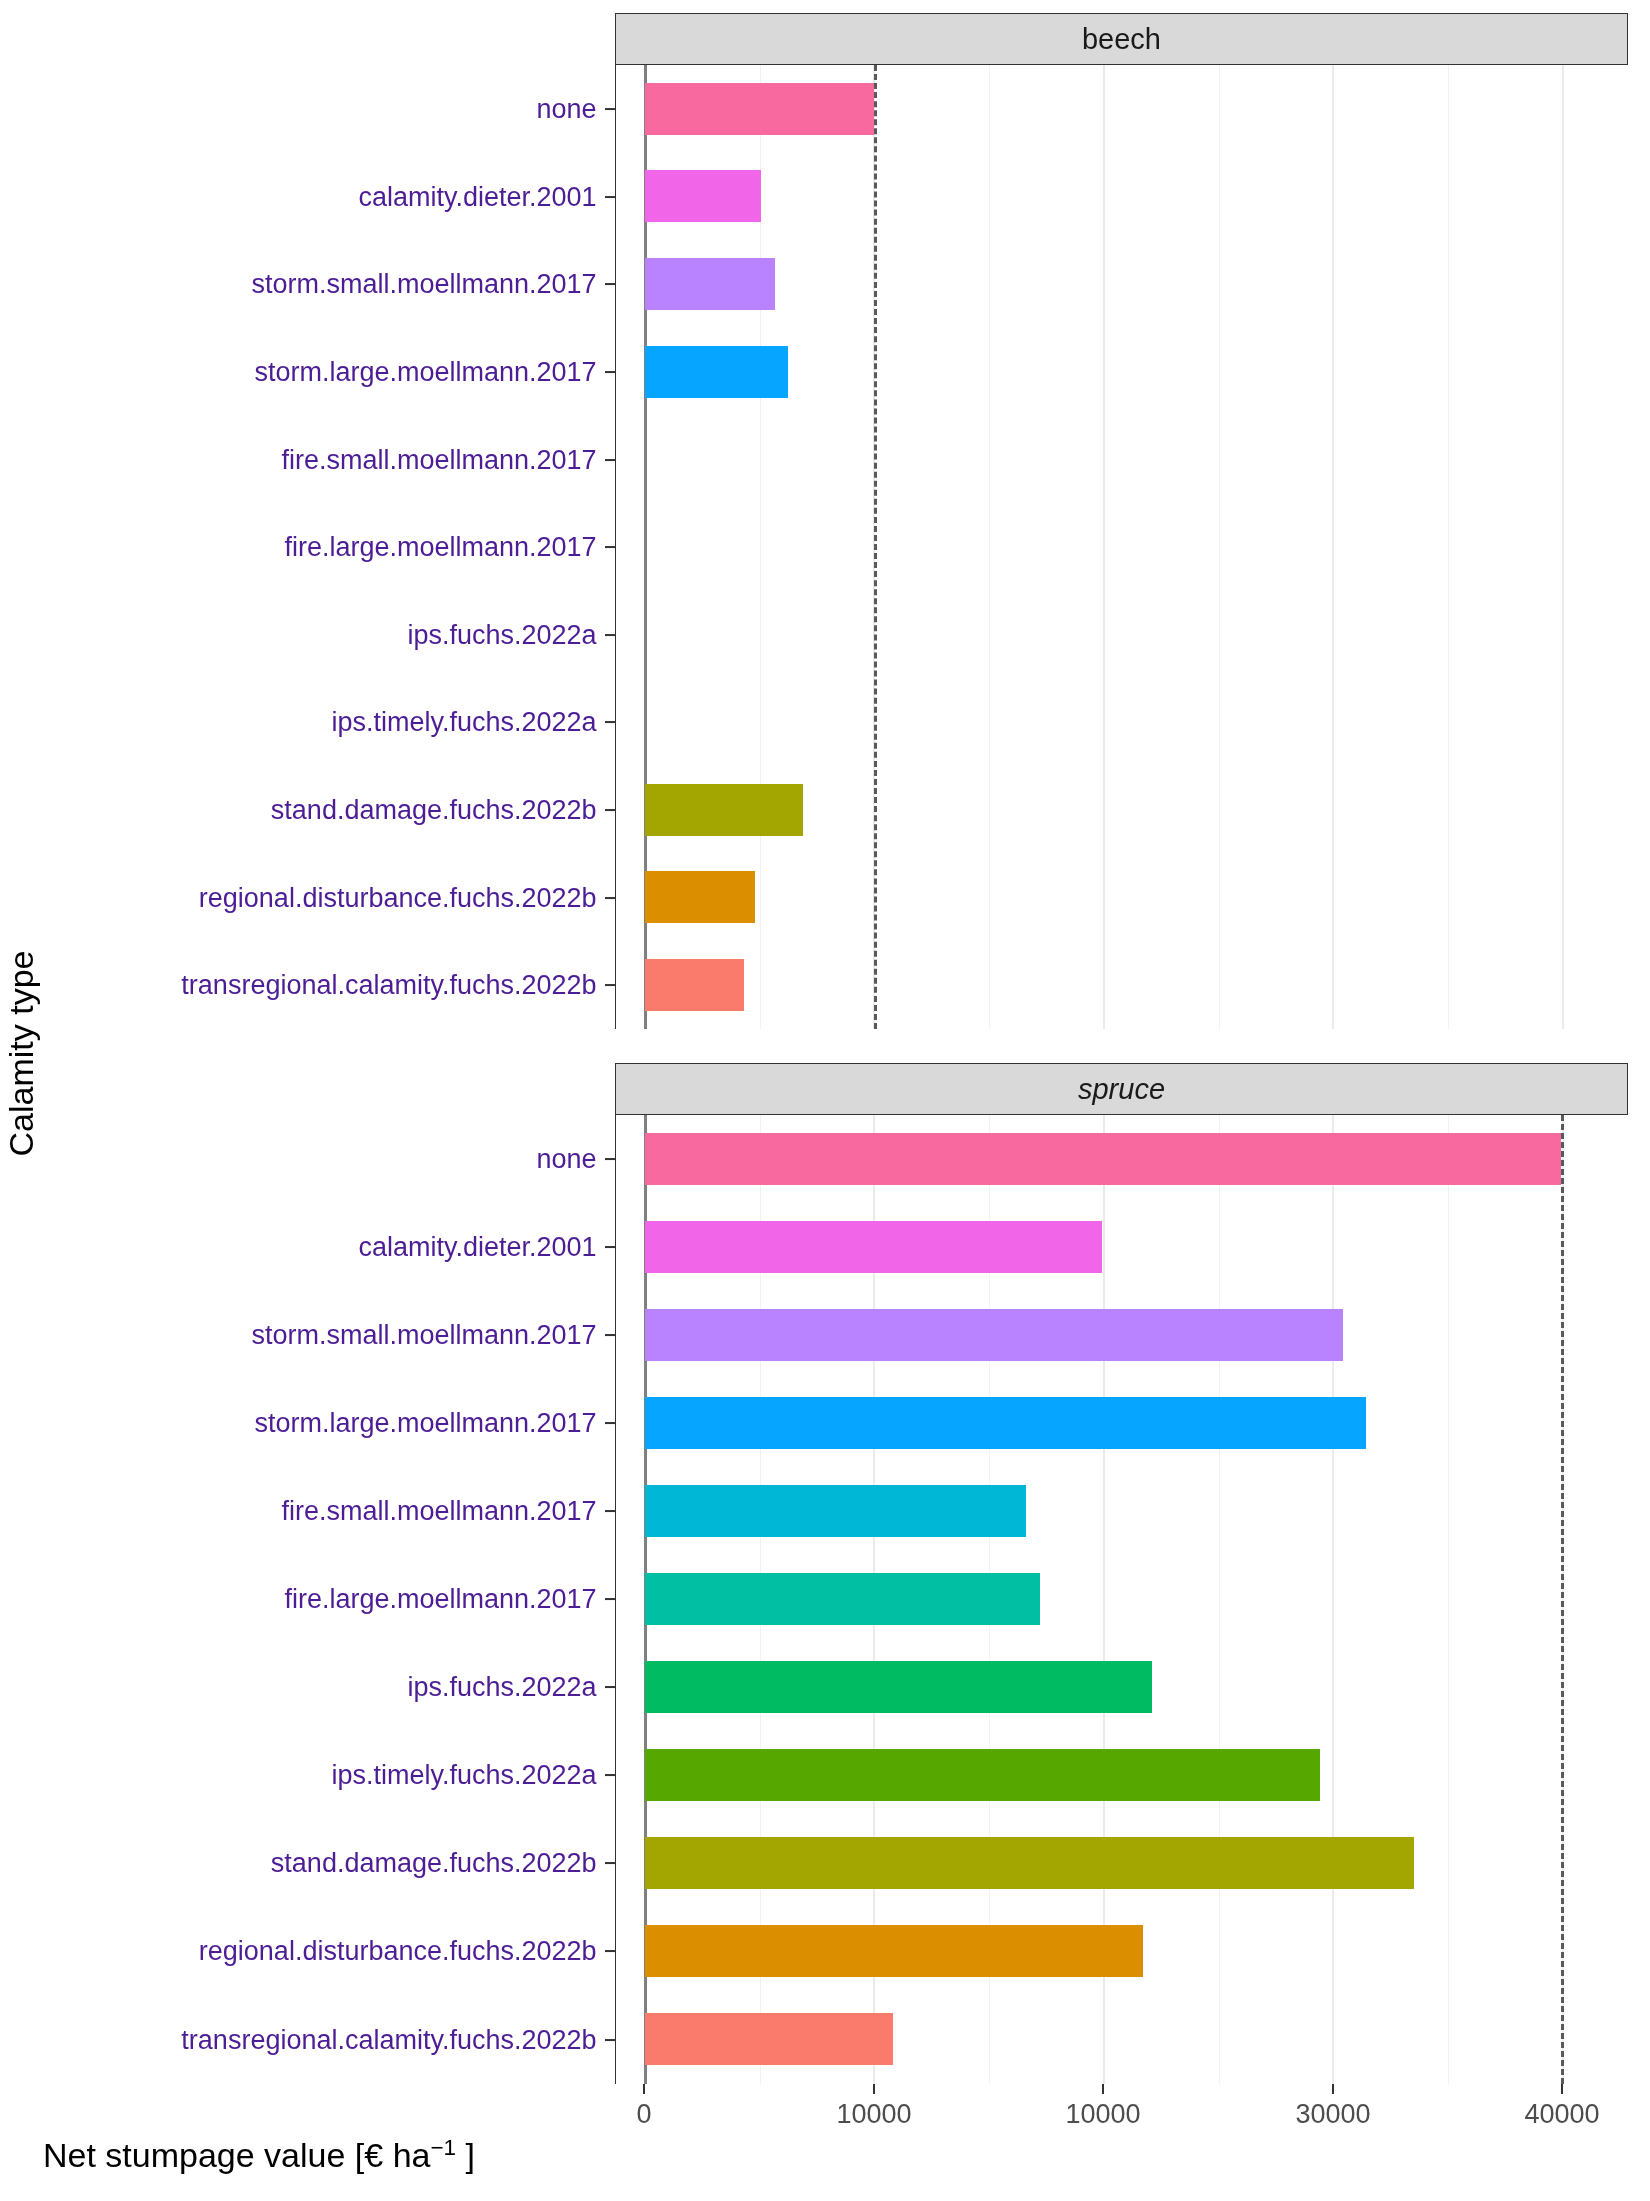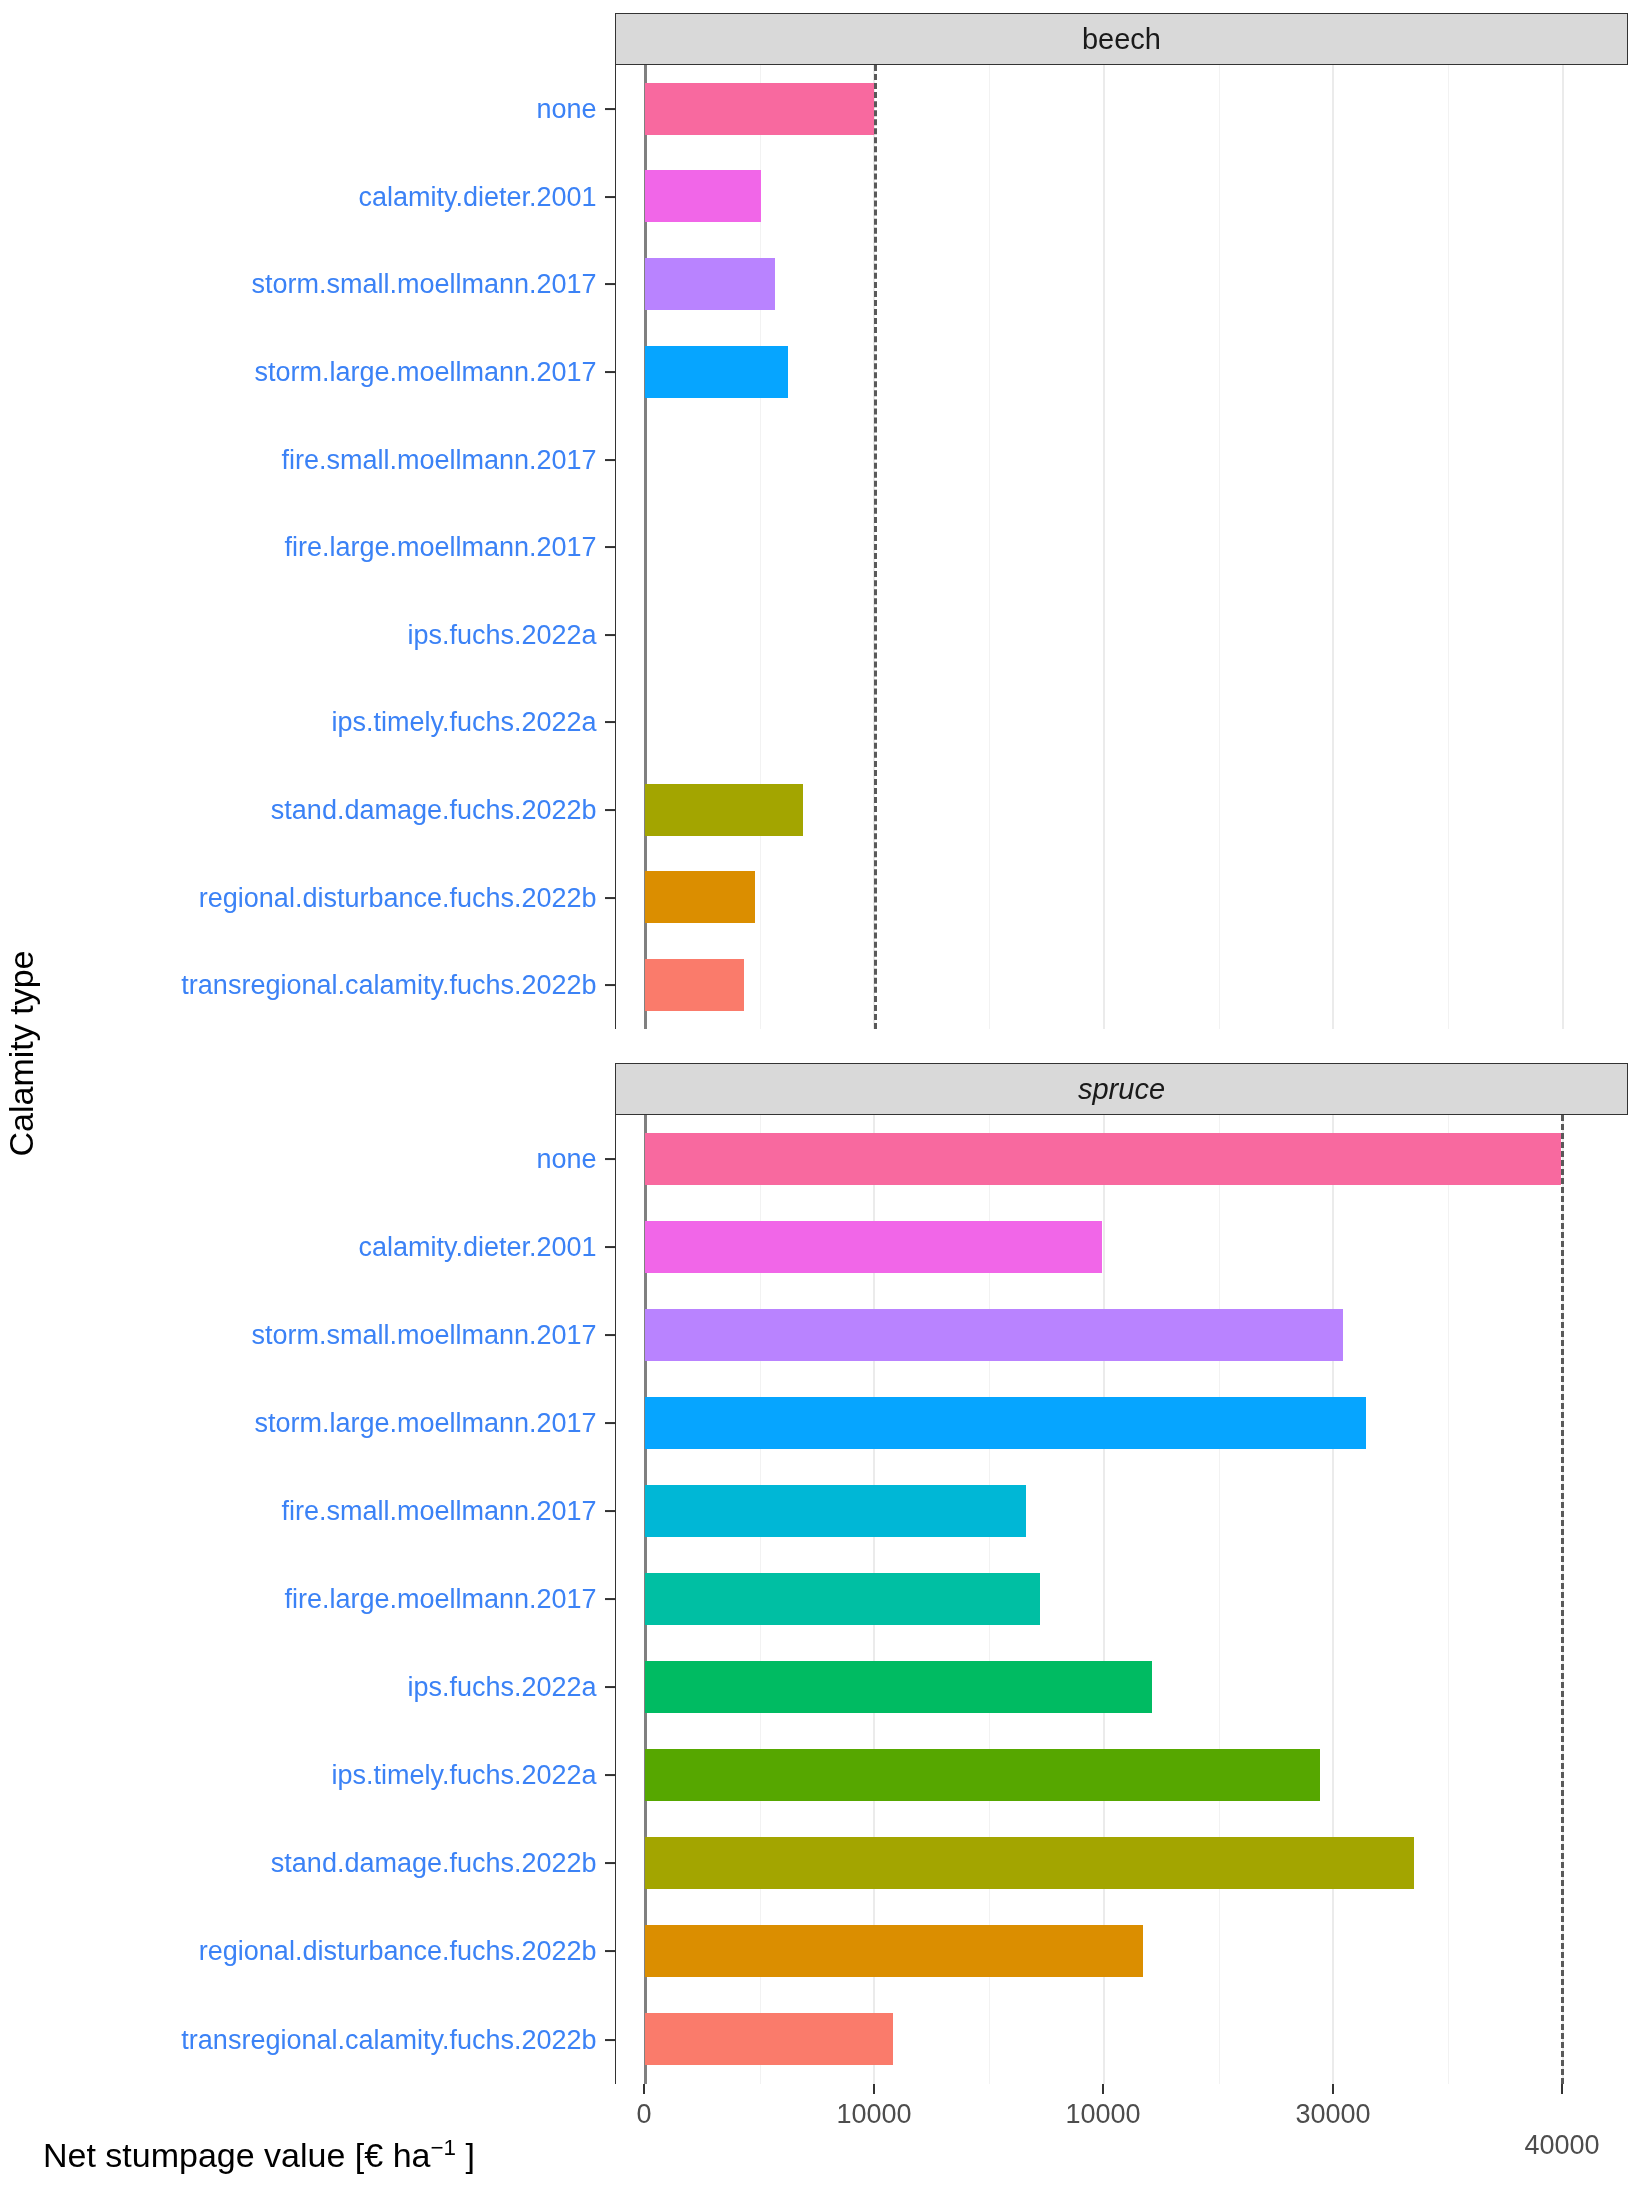--- a/index.html
+++ b/index.html
@@ -127,21 +127,21 @@
     position: absolute;
     height: 52px;
   }
 
   
   .ytick {
     position: absolute;
     right: 1020px;   
     text-align: right;
     font-size: 27px;
-    color: #3b82f6;
+    color: #4c1d95;
     white-space: nowrap;
     transform: translateY(-50%);
     width: 578px;
   }
   .ytick-mark {
     position: absolute;
     left: 605px;
     width: 10.3px;
     height: 1.9px;
     background: #333333;
@@ -272,15 +272,15 @@
     <div class="ytick-mark" style="top: 2040px; left: 605px;"></div>
     <div class="xtick-mark" style="left: 643px; top: 2084px;"></div>
     <div class="xtick-label" style="left: 644px; top: 2099px;">0</div>
     <div class="xtick-mark" style="left: 873px; top: 2084px;"></div>
     <div class="xtick-label" style="left: 874px; top: 2099px;">10000</div>
     <div class="xtick-mark" style="left: 1102px; top: 2084px;"></div>
     <div class="xtick-label" style="left: 1103px; top: 2099px;">10000</div>
     <div class="xtick-mark" style="left: 1332px; top: 2084px;"></div>
     <div class="xtick-label" style="left: 1333px; top: 2099px; text-align: center;">30000</div>
     <div class="xtick-mark" style="left: 1561px; top: 2084px;"></div>
-    <div class="xtick-label" style="left: 1562px; top: 2099px; margin-top: 31px;">40000</div>
+    <div class="xtick-label" style="left: 1562px; top: 2099px;">40000</div>
   </div>
 
 
 </body></html>

